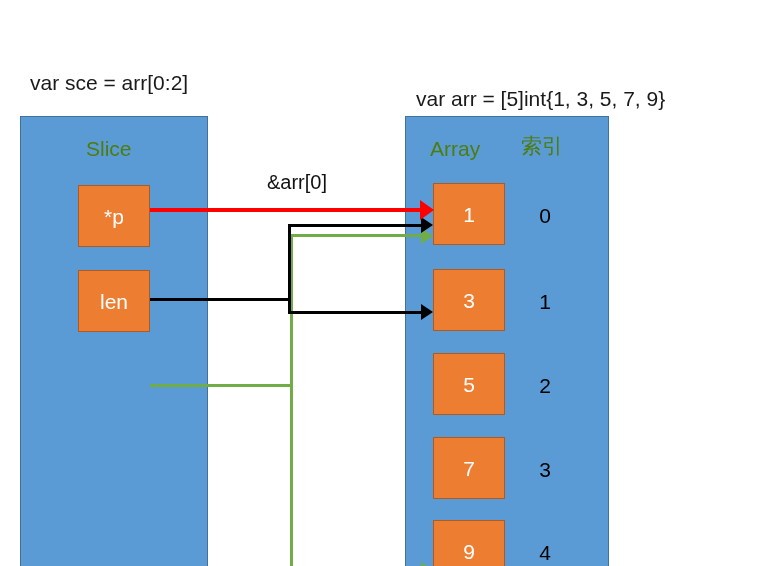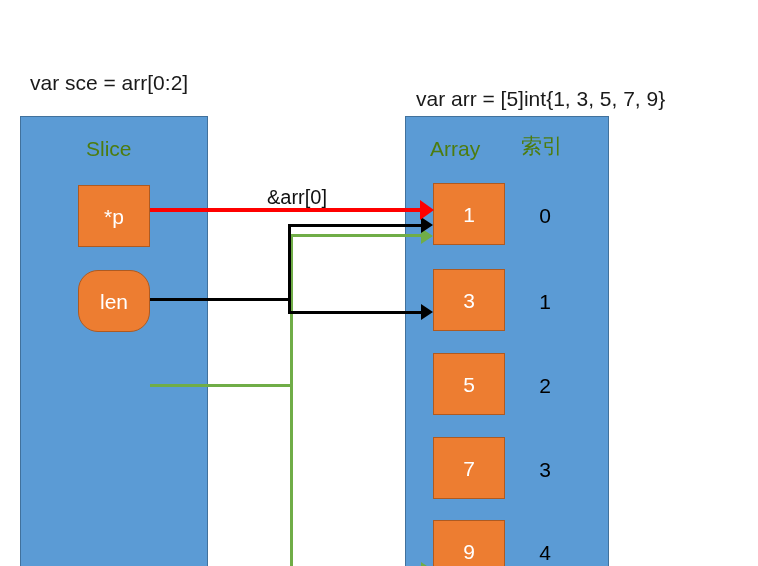--- a/index.html
+++ b/index.html
@@ -52,21 +52,21 @@
     box-sizing:border-box;
     color:#ffffff;
     font-size:21px;
     display:flex;
     align-items:center;
     justify-content:center;
     line-height:1;
   }
   .slice-cell{left:78px;width:72px;height:62px;}
   #cell-p{top:137px;}
-  #cell-len{top:222px;border-radius:20px;}
+  #cell-len{top:222px;}
   #cell-cap{top:307px;}
 
   .arr-cell{left:433px;width:72px;height:62px;}
   #arr-0{top:135px;}
   #arr-1{top:221px;}
   #arr-2{top:305px;}
   #arr-3{top:389px;}
   #arr-4{top:472px;}
 
   .idx{
@@ -78,21 +78,21 @@
     line-height:1;
   }
   #idx-0{top:157px;}
   #idx-1{top:243px;}
   #idx-2{top:327px;}
   #idx-3{top:411px;}
   #idx-4{top:494px;}
 
   
   #lbl-arr0{
-    position:absolute;left:267px;top:139px;
+    position:absolute;left:267px;top:124px;
     font-size:20px;color:#111111;white-space:nowrap;line-height:1;
   }
 
   
   .ln{position:absolute;}
 
   
   .red-h{left:150px;top:160px;width:276px;height:4px;background:#FF0000;}
 
   

